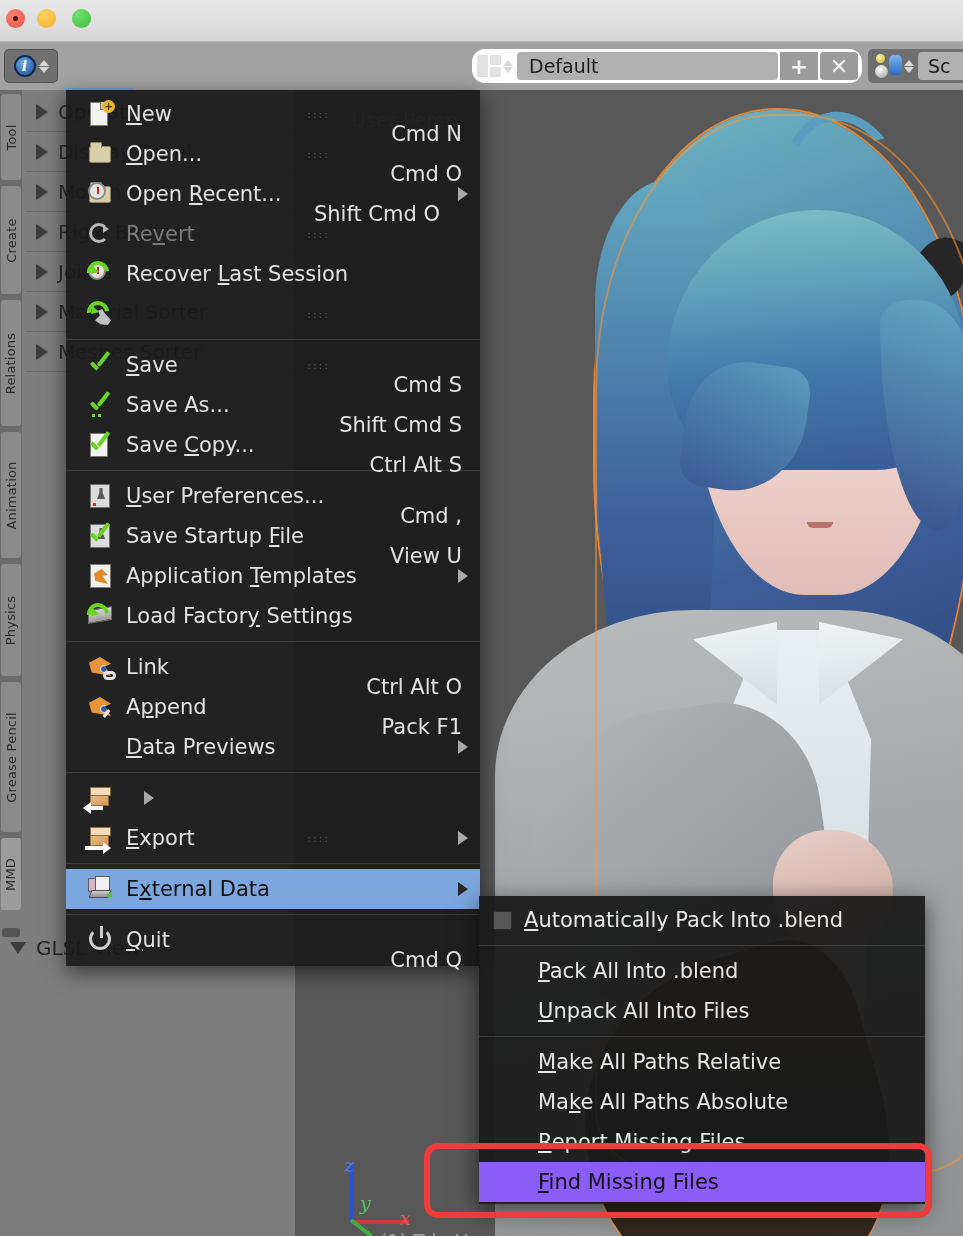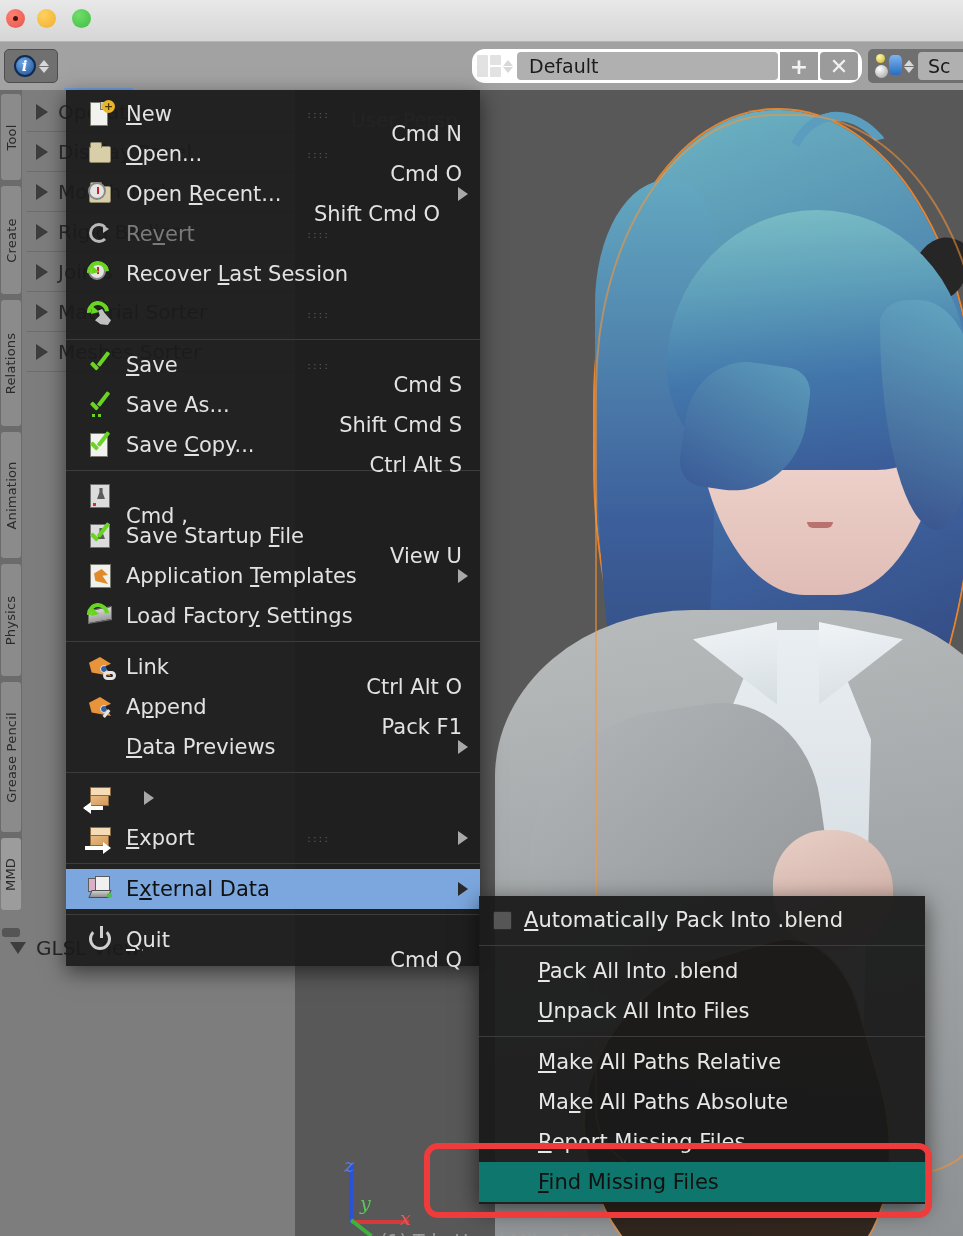--- a/index.html
+++ b/index.html
@@ -308,21 +308,21 @@
   .submenu {
     position: absolute; left: 479px; top: 896px; width: 446px;
     background: rgba(26,26,26,0.94);
     box-shadow: 0 6px 22px rgba(0,0,0,.6);
     padding: 4px 0 2px 0;
   }
   .srow {
     display:flex; align-items:center; height: 40px; padding-left: 14px;
     color:#e7e7e7; font-size: 21px; cursor: default;
   }
-  .srow.hl { background:#0f766e; color:#111; }
+  .srow.hl { background:#8b5cf6; color:#111; }
   .chk {
     width: 19px; height: 19px; background:#565656; border:1px solid #2b2b2b;
     margin-right: 12px; flex:none; border-radius:2px;
   }
   .srow .ind { width: 45px; flex: none; }
 
   
   .redbox {
     position: absolute; left: 424px; top: 1143px; width: 508px; height: 75px;
     border: 6px solid #ee3b3b; border-radius: 14px; pointer-events: none;
@@ -567,20 +567,21 @@
     </div>
 
     <div class="msep"></div>
 
     <div class="mrow">
       <div class="mi">
           <div class="mi-prefs">
             <div class="dot"></div>
           </div>
         </div>
+      <div class="lbl"><span class="ul">U</span>ser Preferences...</div>
       <div class="acc">Cmd ,</div>
     </div>
     <div class="mrow">
       <div class="mi">
           <div class="mi-prefs"></div>
           <div class="mi-check"></div>
         </div>
       <div class="lbl">Save Startup <span class="ul">F</span>ile</div>
       <div class="acc">View U</div>
     </div>

